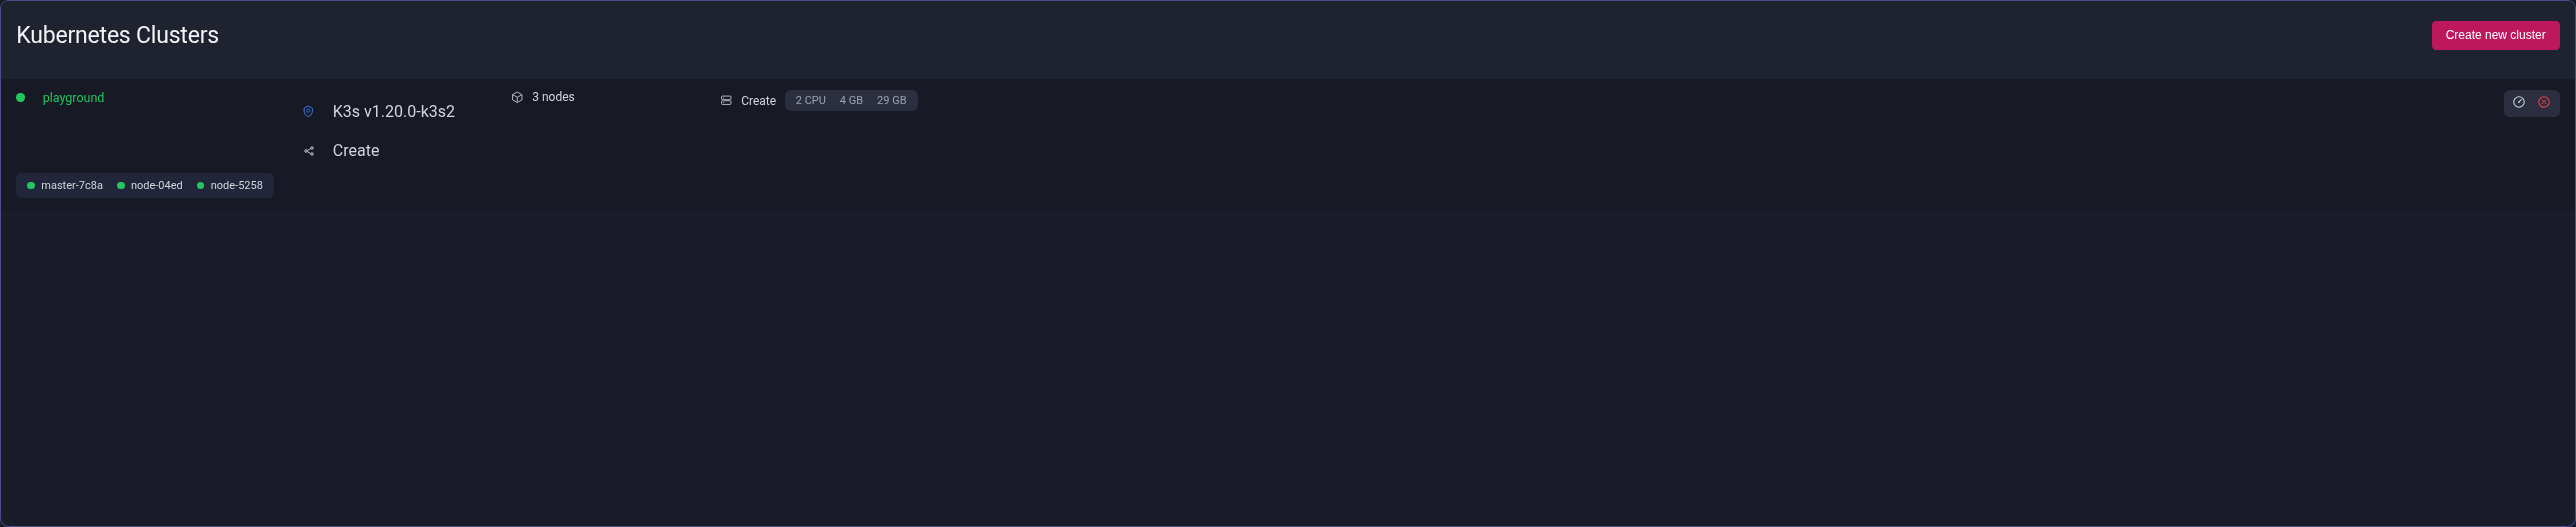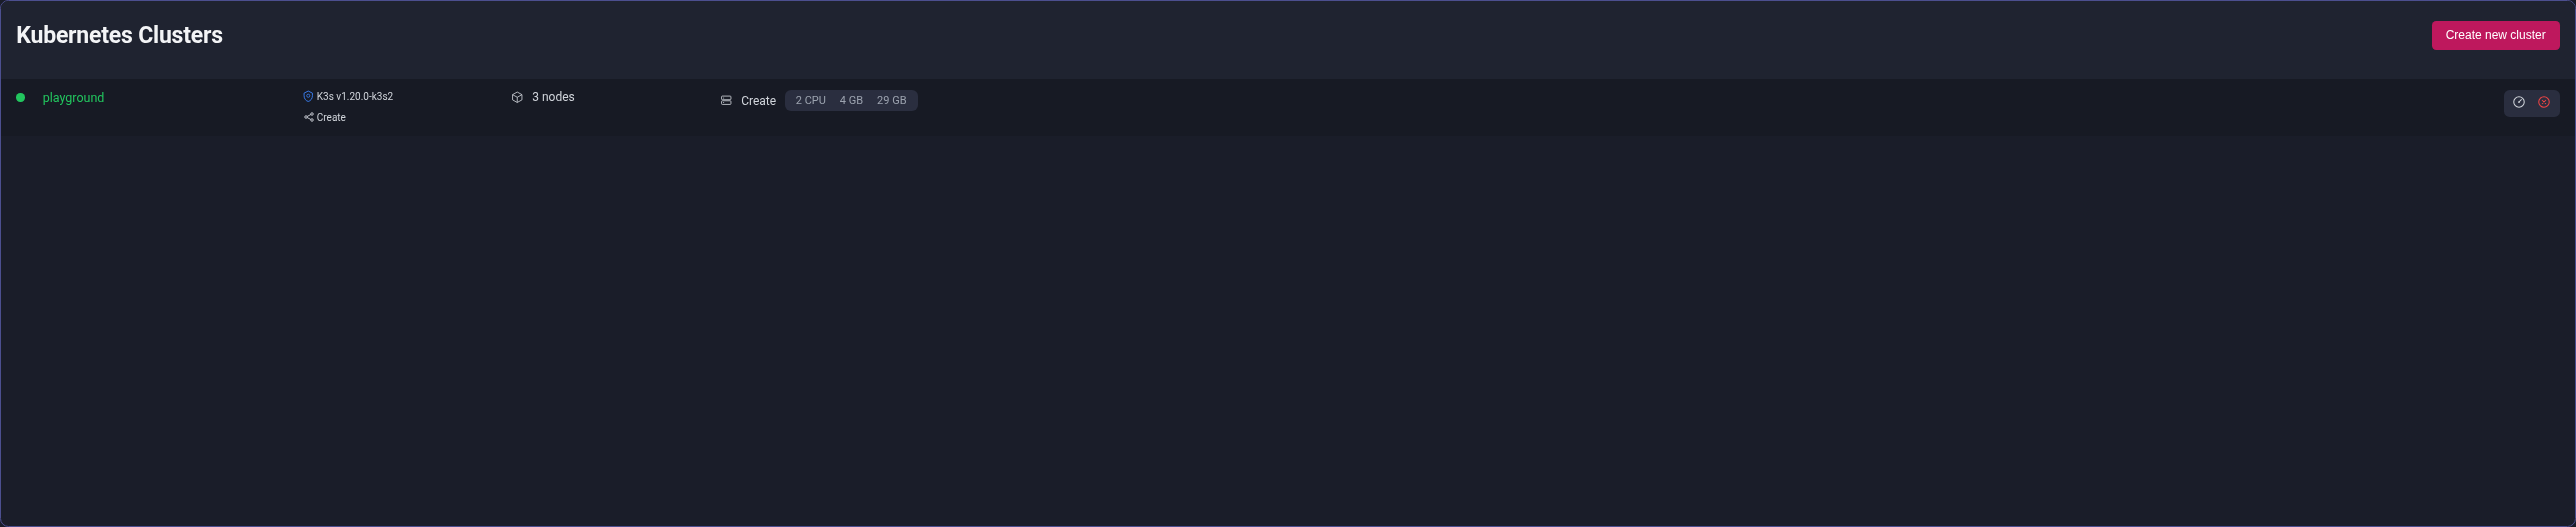--- a/index.html
+++ b/index.html
@@ -18,21 +18,21 @@
     }
     .header {
       display: flex;
       justify-content: space-between;
       align-items: center;
       padding: 19.5px 15.3px 29px 15.3px;
       background: #1f2330;
     }
     .page-title {
       font-size: 23px;
-      font-weight: 700;
+      font-weight: 400;
       color: #f3f4f6;
       letter-spacing: -0.2px;
     }
     .create-button {
       background: #be185d;
       color: #ffffff;
       border: none;
       padding: 7.7px 14px;
       font-size: 12px;
       font-weight: 500;
@@ -71,23 +71,24 @@
     .cluster-meta-col {
       display: flex;
       flex-direction: column;
       gap: 8.4px;
       width: 195px;
       flex-shrink: 0;
     }
     .meta-line {
       display: flex;
       align-items: center;
-      gap: 2px;
-      color: #d1d5db;
-      font-size: 10px;
+      gap: 18px;
+      color: #d1d5db;
+      font-size: 16px;
+      margin-top: 12px;
     }
     .meta-icon {
       width: 12.5px;
       height: 12.5px;
       display: inline-flex;
       align-items: center;
       justify-content: center;
       flex-shrink: 0;
     }
     .nodes-col {
@@ -245,14 +246,28 @@
         <span>
           <svg width="14" height="14" viewBox="0 0 24 24" fill="none">
             <circle cx="12" cy="12" r="9" stroke="#ef4444" stroke-width="1.8"></circle>
             <path d="M9 9l6 6M15 9l-6 6" stroke="#ef4444" stroke-width="1.8" stroke-linecap="round"></path>
           </svg>
         </span>
       </button>
     </div>
   </div>
 
+  <div class="nodes-chips">
+    <span class="node-chip">
+      <span class="node-dot"></span>
+      <span>master-7c8a</span>
+    </span>
+    <span class="node-chip">
+      <span class="node-dot"></span>
+      <span>node-04ed</span>
+    </span>
+    <span class="node-chip">
+      <span class="node-dot"></span>
+      <span>node-5258</span>
+    </span>
+  </div>
 </div>
 
 
 </body></html>

